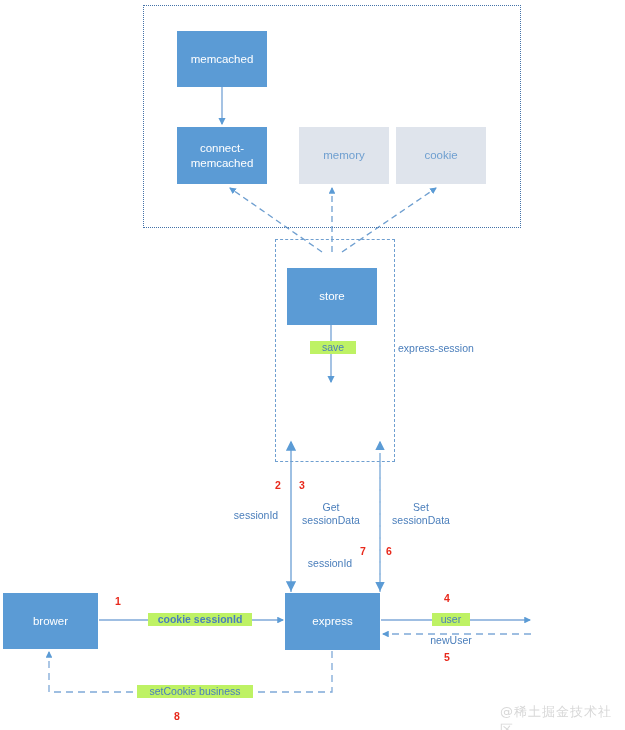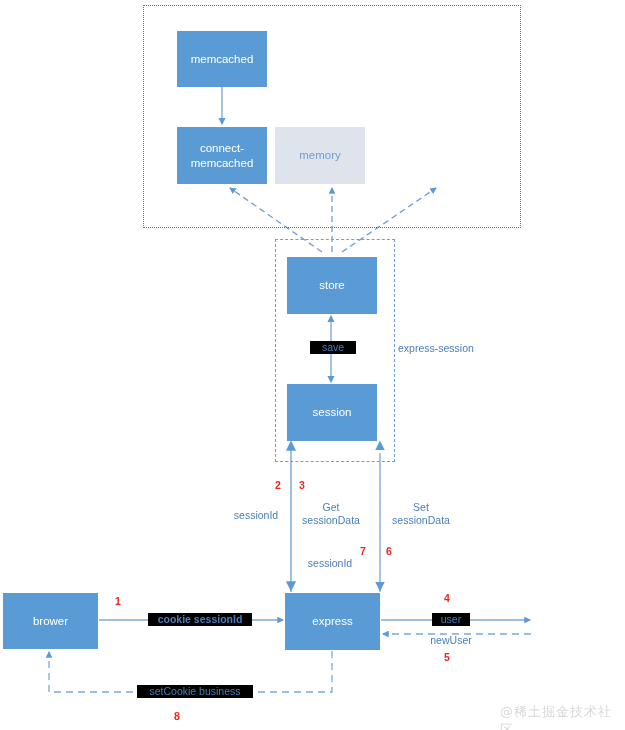--- a/index.html
+++ b/index.html
@@ -66,21 +66,21 @@
   }
   .lbl-red {
     position: absolute;
     color: #E8291C;
     font-size: 10.5px;
     font-weight: 700;
     text-align: center;
     z-index: 4;
   }
   .lbl-onwhite {
-    background: #000000;
+    background: #bef264;
     padding: 0 2px;
   }
   .watermark {
     position: absolute;
     color: #d8d8d8;
     font-size: 13px;
     letter-spacing: 1px;
     z-index: 5;
     font-family: "DejaVu Sans", "Liberation Sans", sans-serif;
   }
@@ -129,32 +129,32 @@
 
   <div class="node node-solid" style="left:177px; top:31px; width:90px; height:56px;">
     <span>memcached</span>
   </div>
 
   <div class="node node-solid" style="left:177px; top:127px; width:90px; height:57px; white-space:pre-line;">
     <span>connect-
 memcached</span>
   </div>
 
-  <div class="node node-muted" style="left:275px; top:127px; width:90px; height:57px;">
+  <div class="node node-muted" style="left:299px; top:127px; width:90px; height:57px;">
     <span>memory</span>
   </div>
 
-
-  <div class="node node-solid" style="left:287px; top:257px; width:90px; height:57px;">
+  <div class="node node-muted" style="left:396px; top:127px; width:90px; height:57px;">
+    <span>cookie</span>
+  </div>
+
+  <div class="node node-solid" style="left:287px; top:268px; width:90px; height:57px;">
     <span>store</span>
   </div>
 
-  <div class="node node-solid" style="left:287px; top:384px; width:90px; height:57px;">
-    <span>session</span>
-  </div>
 
   <div class="node node-solid" style="left:3px; top:593px; width:95px; height:56px;">
     <span>brower</span>
   </div>
 
   <div class="node node-solid" style="left:285px; top:593px; width:95px; height:57px;">
     <span>express</span>
   </div>
 
 

